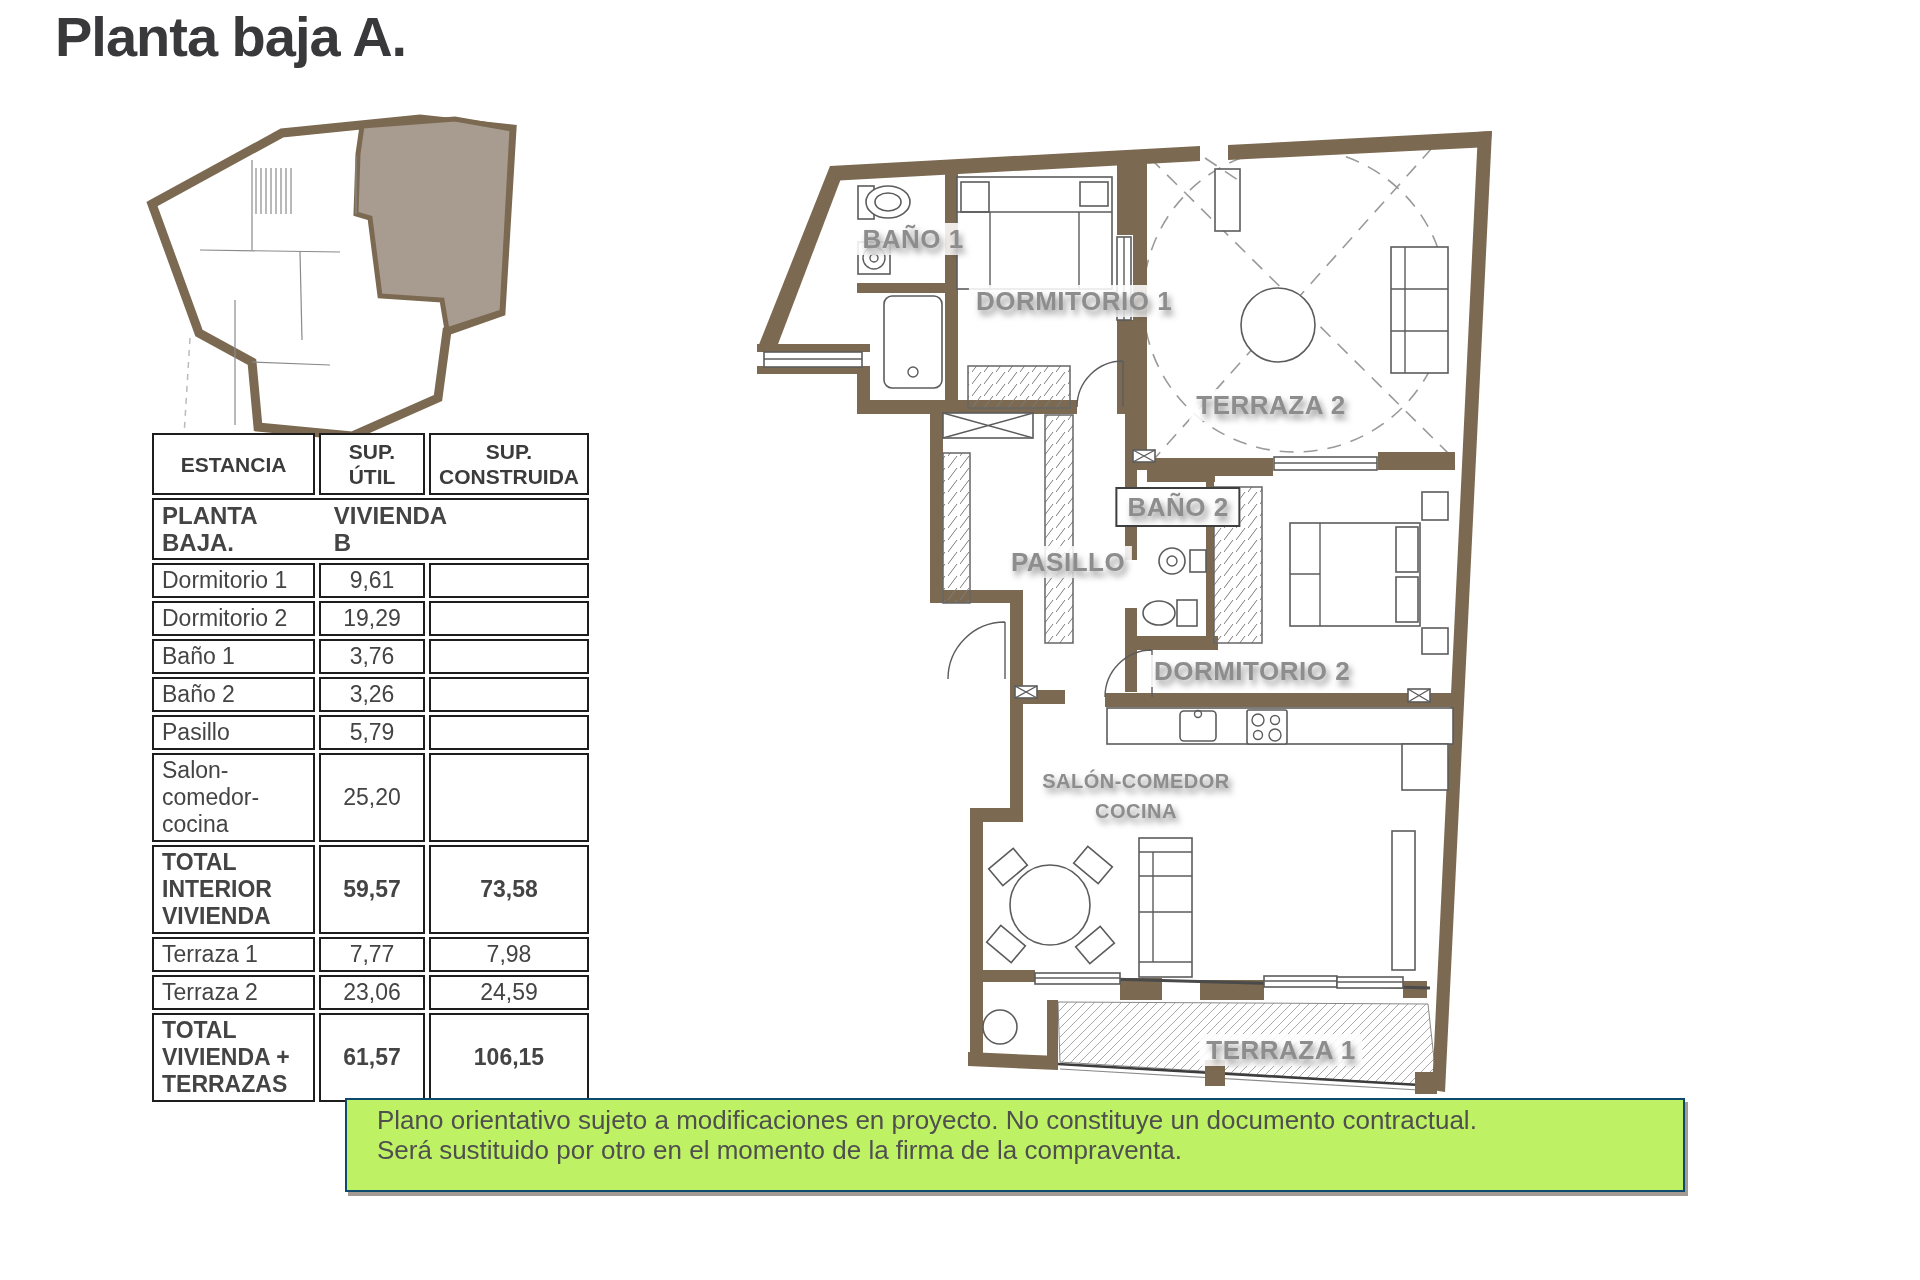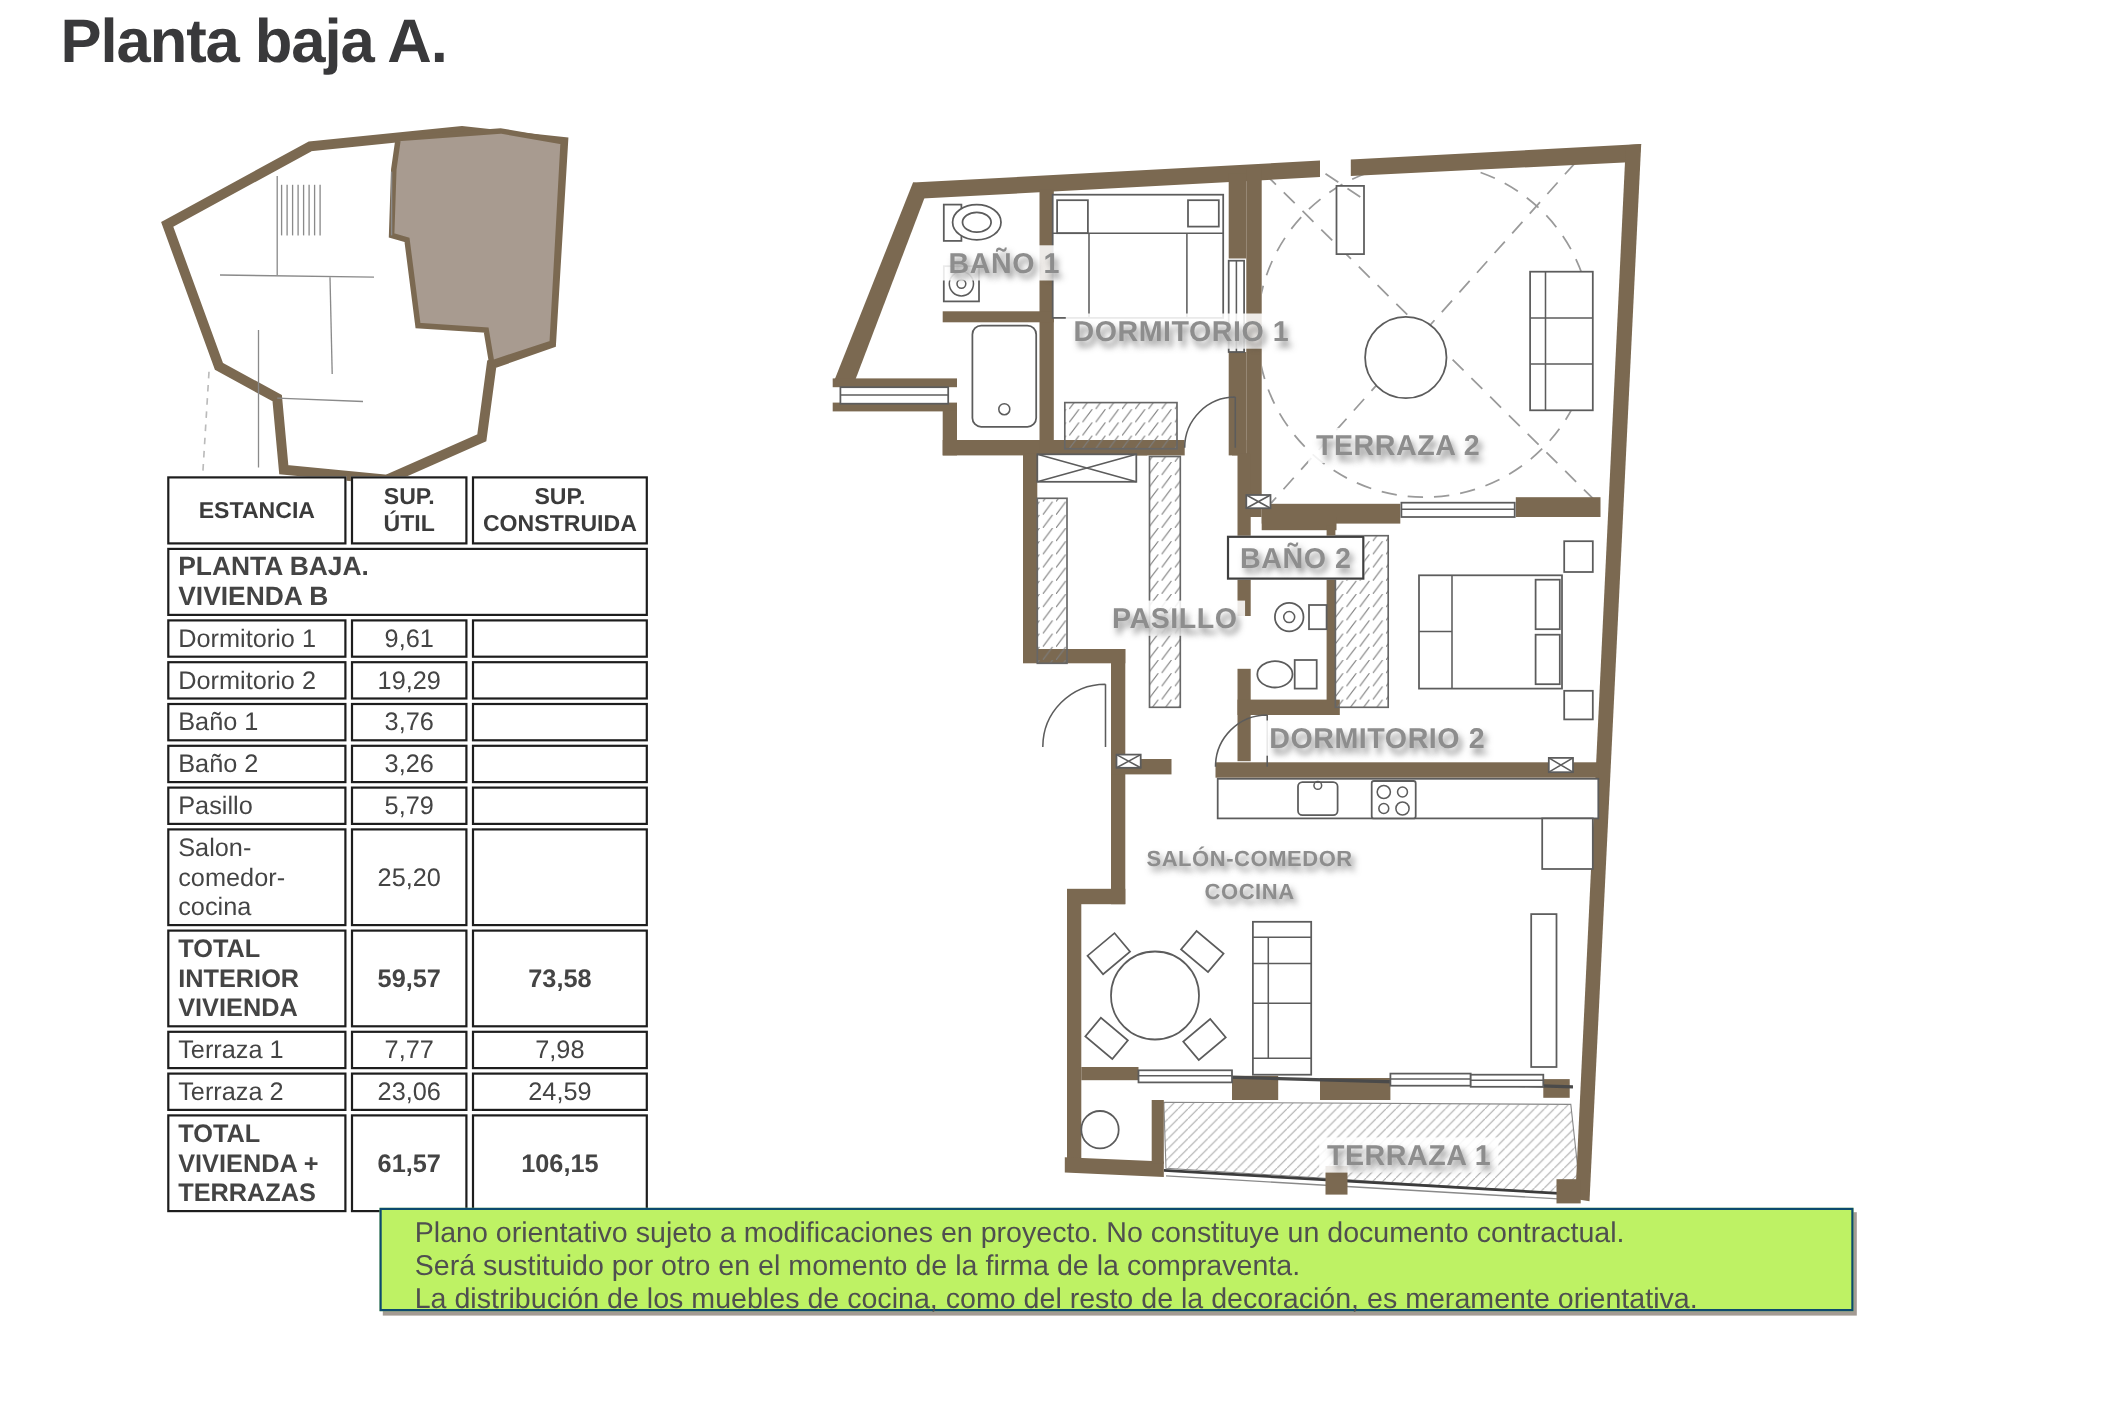--- a/index.html
+++ b/index.html
@@ -31,21 +31,21 @@
     padding:2px 8px;vertical-align:middle;background:#fff;
     white-space:pre-line;line-height:27px;
   }
   .areas-table col.c1{width:160px}
   .areas-table col.c2{width:104px}
   .areas-table col.c3{width:157px}
   .areas-table td.num{text-align:center;}
   .areas-table td.hdr{font-weight:700;text-align:center;font-size:21px;line-height:25px;height:54px;color:#3b3b3b;}
   .areas-table td.hdr.first{text-align:center;}
   .areas-table td.section{font-weight:700;font-size:24px;}
-  .areas-table td.section .sec-wrap{display:flex;justify-content:space-between;padding-right:110px;flex-direction:column;}
+  .areas-table td.section .sec-wrap{display:flex;justify-content:space-between;padding-right:110px;}
   .areas-table tr.bold td{font-weight:700;}
   
   .room-label{
     position:absolute;transform:translate(-50%,-50%);
     font-size:26px;font-weight:700;color:var(--label-gray);
     background:rgba(255,255,255,.87);padding:1px 7px;white-space:pre-line;
     text-align:center;line-height:30px;letter-spacing:.5px;
     text-shadow:3px 5px 6px rgba(55,55,55,.55);
   }
   .room-label.boxed{
@@ -367,14 +367,13 @@
 <div class="room-label boxed" style="left:1178px;top:507px">BAÑO 2</div>
 <div class="room-label" style="left:1068px;top:562px">PASILLO</div>
 <div class="room-label" style="left:1252px;top:671px">DORMITORIO 2</div>
 <div class="room-label" style="left:1136px;top:796px;font-size:20px">SALÓN-COMEDOR
 COCINA</div>
 <div class="room-label" style="left:1281px;top:1050px">TERRAZA 1</div>
 
 <div class="disclaimer-box">
   <p>Plano orientativo sujeto a modificaciones en proyecto. No constituye un documento contractual.</p>
   <p>Será sustituido por otro en el momento de la firma de la compraventa.</p>
-  <p>La distribución de los muebles de cocina, como del resto de la decoración, es meramente orientativa.</p>
 </div>
 
 </body></html>

